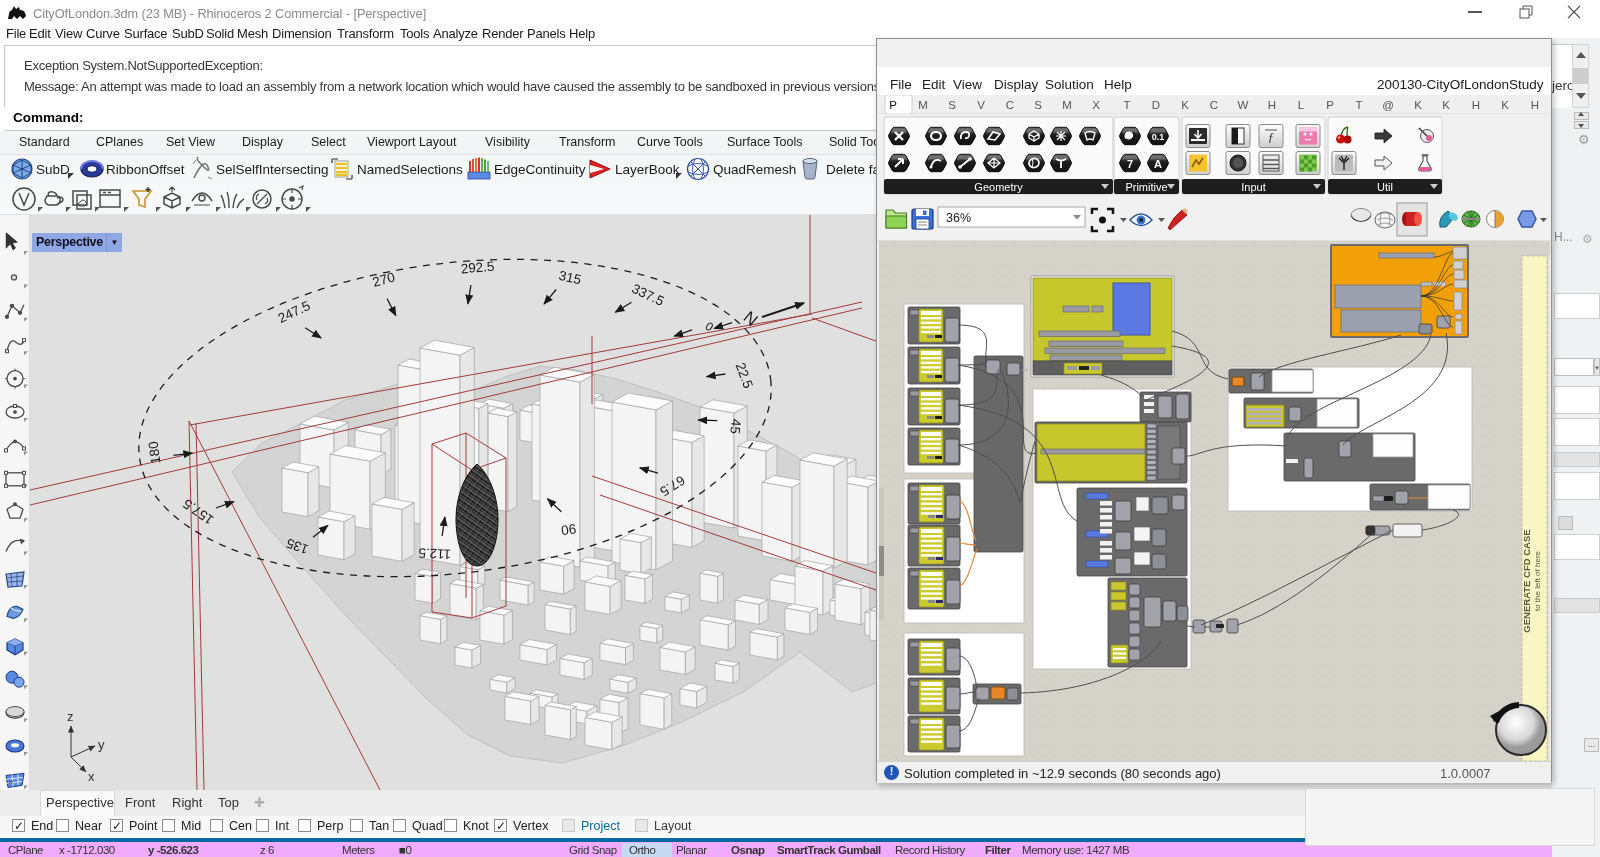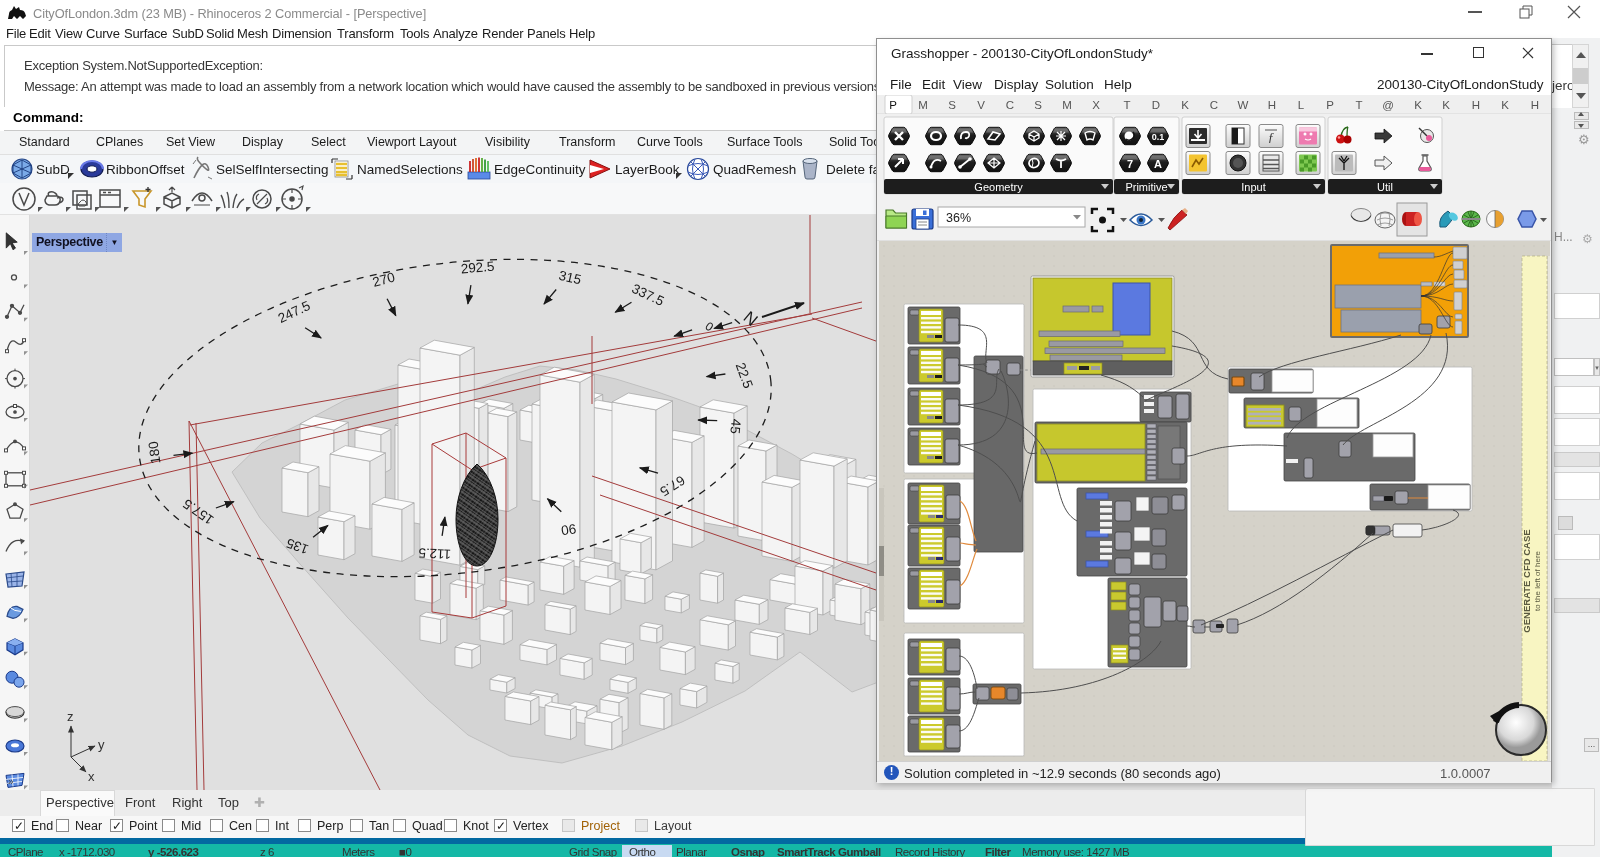--- a/index.html
+++ b/index.html
@@ -14,21 +14,21 @@
 #cmdprompt{left:4px;top:107px;width:1566px;height:24px;background:#fff;border-bottom:1px solid #c9c9c9;color:#000;font-weight:bold;font-size:13.5px}
 #tabrow{left:0;top:131px;width:1600px;height:24px;background:#f3f4f5;border-bottom:1px solid #e0e0e0;color:#1b1b1b;font-size:12.5px}
 #toolbar1{left:0;top:155px;width:1600px;height:28px;background:#f4f6f8;color:#1b1b1b;font-size:13.5px}
 #toolbar2{left:0;top:183px;width:1600px;height:32px;background:#f7f8f9;border-bottom:1px solid #e2e2e2}
 #sidebar{left:0;top:215px;width:30px;height:575px;background:#f6f6f6;border-right:1px solid #dadada}
 #viewport{left:30px;top:215px;width:1570px;height:575px;background:#e0e0e0}
 #vplabel{left:32px;top:233px;width:74px;height:19px;background:#8fa7e3;color:#101020;font-weight:bold;font-size:12.5px;padding:2px 0 0 4px;letter-spacing:-0.3px}
 #vplabel2{left:106px;top:233px;width:16px;height:19px;background:#8fa7e3;border-left:1px dotted #6e86c2;color:#101020;font-size:8px;text-align:center;padding-top:5px}
 #vptabs{left:0;top:790px;width:1600px;height:26px;background:#ececec;color:#333;font-size:13px}
 #osnaprow{left:0;top:816px;width:1600px;height:22px;background:#f7f7f7;color:#222;font-size:12.5px}
-#statusbar{left:0;top:838px;width:1568px;height:19px;background:#14b8a6;color:#333;font-size:11.5px;border-top:6px solid #0369a1;letter-spacing:-0.45px}
+#statusbar{left:0;top:838px;width:1568px;height:19px;background:#f0abfc;color:#333;font-size:11.5px;border-top:4px solid #0369a1;letter-spacing:-0.45px}
 .cb{position:absolute;top:3px;width:13px;height:13px;border:1px solid #8a8a8a;background:#fff}
 .cbg{position:absolute;top:3px;width:13px;height:13px;border:1px solid #c6c6c6;background:#e9e9e9}
 .ck{position:absolute;top:-1px;left:1px;font-size:12px;color:#222}
 
 #sliver{left:1552px;top:38px;width:48px;height:819px;background:#f0f1f2}
 
 #gh{left:876px;top:38px;width:676px;height:744px;background:#f0f0f0;border:1px solid #8f8f8f;box-shadow:2px 3px 6px rgba(0,0,0,.25)}
 #ghtitle{left:0;top:0;width:674px;height:28px;background:#fff;color:#1b1b1b;font-size:13.5px}
 #ghmenu{left:0;top:28px;width:674px;height:28px;background:#fff;color:#1b1b1b;font-size:13.5px}
 #ghtabs{left:0;top:56px;width:674px;height:19px;background:#efefef;color:#444;font-size:11.5px;border-bottom:1px solid #e3e3e3}
@@ -733,21 +733,21 @@
       <span class="mi" style="left:369px;top:3px">Tan</span>
       <span class="cb" style="left:393px"></span>
       <span class="mi" style="left:412px;top:3px">Quad</span>
       <span class="cb" style="left:444px"></span>
       <span class="mi" style="left:463px;top:3px">Knot</span>
       <span class="cb" style="left:494px">
         <span class="ck">✓</span>
       </span>
       <span class="mi" style="left:513px;top:3px">Vertex</span>
       <span class="cbg" style="left:562px"></span>
-      <span class="mi" style="left:581px;top:3px;color:#a16207">Project</span>
+      <span class="mi" style="left:581px;top:3px;color:#0369a1">Project</span>
       <span class="cbg" style="left:635px"></span>
       <span class="mi" style="left:654px;top:3px;color:#3a3a3a">Layout</span>
     </div>
 <div class="abs" id="statusbar">
       <span class="abs" style="left:622px;top:1px;width:50px;height:17px;background:#c8daf2"></span>
       <span class="mi" style="left:8px;top:2px;font-weight:normal">CPlane</span>
       <span class="mi" style="left:59px;top:2px;font-weight:normal">x -1712.030</span>
       <span class="mi" style="left:148px;top:2px;font-weight:bold">y -526.623</span>
       <span class="mi" style="left:260px;top:2px;font-weight:normal">z 6</span>
       <span class="mi" style="left:342px;top:2px;font-weight:normal">Meters</span>
@@ -786,28 +786,20 @@
       <div class="abs" style="left:2px;top:434px;width:46px;height:28px;background:#fff;border:1px solid #d0d0d0"></div>
       <div class="abs" style="left:6px;top:478px;width:15px;height:14px;background:#dcdcdc;border:1px solid #bbb"></div>
       <div class="abs" style="left:2px;top:496px;width:46px;height:26px;background:#fff;border:1px solid #d0d0d0"></div>
       <div class="abs" style="left:2px;top:560px;width:46px;height:15px;background:#e3e3e3;border:1px solid #cacaca"></div>
       <div class="abs" style="left:32px;top:700px;width:15px;height:14px;background:#e8e8e8;border:1px solid #bbb;font-size:9px;color:#555;text-align:center">...</div>
     </div>
 
 <div class="abs" style="left:1305px;top:788px;width:290px;height:58px;background:#f5f5f5;border:1px solid #d8d8d8;border-radius:3px 0 0 0"></div>
 
 <div class="abs" id="gh">
-<div class="abs" id="ghtitle">
-        <div class="abs" style="left:14px;top:7px">Grasshopper - 200130-CityOfLondonStudy*</div>
-<div class="abs" style="left:544px;top:14px;width:12px;height:1.5px;background:#333"></div>
-<div class="abs" style="left:596px;top:8px;width:11px;height:11px;border:1.2px solid #333"></div>
-<svg class="abs" style="left:645px;top:8px" width="12" height="12" viewBox="0 0 12 12" stroke="#333" stroke-width="1.2">
-          <path d="M1 1 L11 11 M11 1 L1 11"></path>
-        </svg>
-</div>
 <div class="abs" id="ghmenu">
 <span class="ghm" style="left:13px">File</span>
         <span class="ghm" style="left:45px">Edit</span>
         <span class="ghm" style="left:76px">View</span>
         <span class="ghm" style="left:117px">Display</span>
         <span class="ghm" style="left:168px">Solution</span>
         <span class="ghm" style="left:227px">Help</span>
 <span class="ghm" style="left:500px;white-space:nowrap">200130-CityOfLondonStudy</span>
 </div>
 <div class="abs" id="ghtabs"></div>

